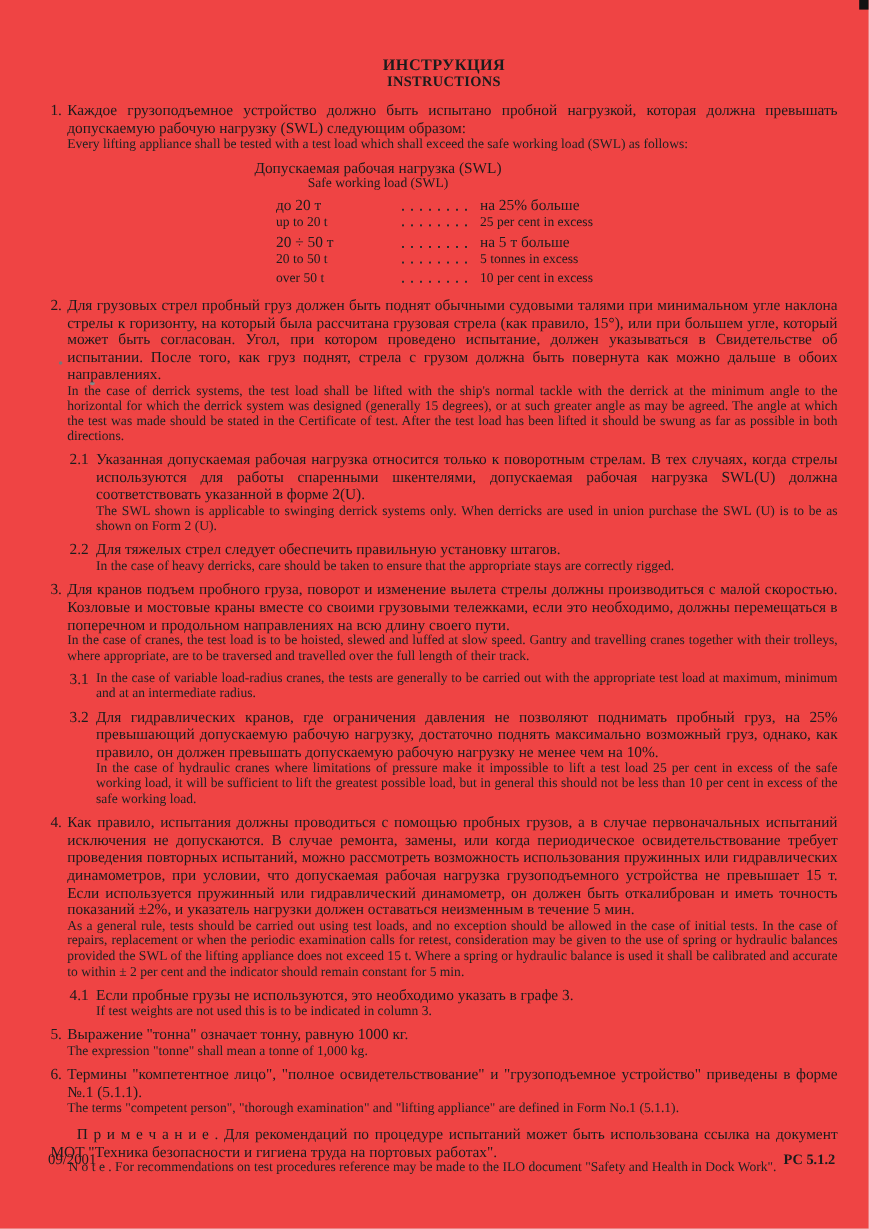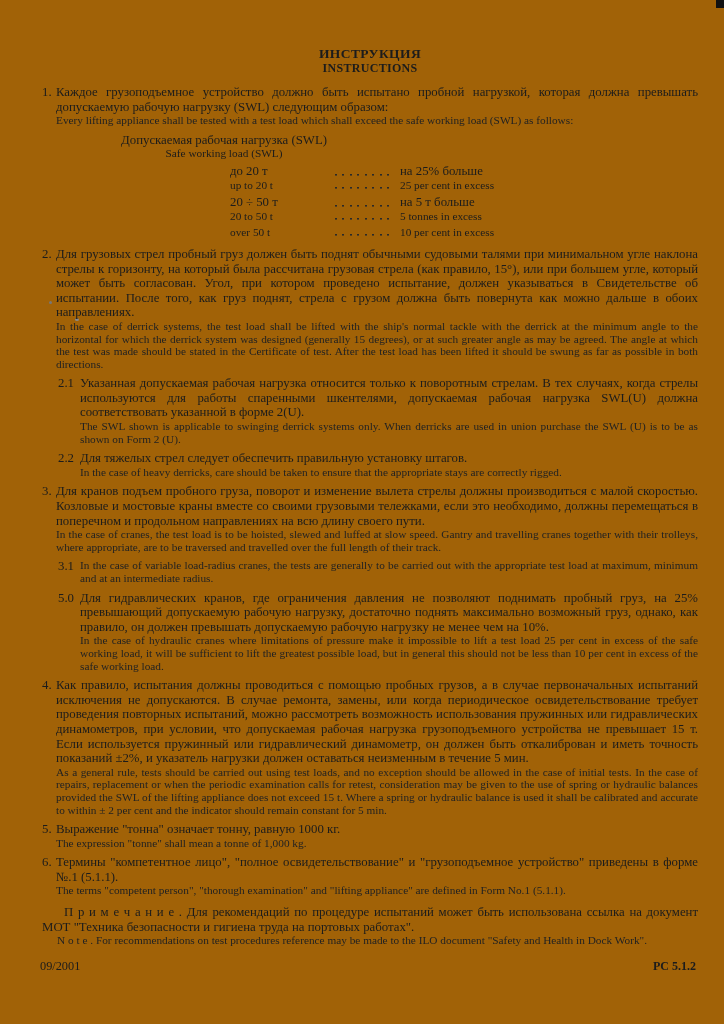--- a/index.html
+++ b/index.html
@@ -1,20 +1,20 @@
 <!DOCTYPE html>
 <html><head>
 <meta charset="utf-8">
 <style>
   html,body{margin:0;padding:0;background:#e8e8e8;}
   .page{
     position:relative;
     width:724px;height:1024px;
     margin:0 auto;
-    background:#a16207;
+    background:#ef4444;
     font-family:"Liberation Serif","DejaVu Serif",serif;
     color:#1c1c1c;
     overflow:hidden;
     box-sizing:border-box;
     padding:46px 26px 0 42px;
   }
   .corner-mark{position:absolute;top:0;right:0;width:8px;height:8px;background:#111;}
   .speck{position:absolute;left:49px;top:301px;width:3px;height:3px;background:#777;border-radius:50%;}
   .speck2{position:absolute;left:75px;top:318px;width:4px;height:3px;background:#888;border-radius:50%;}
 
@@ -23,21 +23,21 @@
 
   .sec{position:relative;margin:0 0 6px 0;}
   .sec.main{padding-left:14px;}
   .sec.sub{margin-left:16px;padding-left:22px;}
   .sec .num{position:absolute;left:0;top:0;font-size:12.8px;line-height:14.6px;}
   p{margin:0;}
   .ru{font-size:12.8px;line-height:14.6px;text-align:justify;}
   .en{font-size:11.3px;line-height:12.6px;text-align:justify;color:#222;}
 
   .swl-table{margin:6px 0 8px 58px;width:430px;}
-  .thead{display:flex;margin-bottom:4px;}
+  .thead{display:flex;margin-bottom:4px;justify-content:center;}
   .thead .col1{width:248px;text-align:center;}
   .thead .col2{flex:1;text-align:center;}
   .h-ru{font-size:12.8px;line-height:14.6px;}
   .h-en{font-size:11.3px;line-height:12.6px;}
   .tgroup{margin:0 0 4px 130px;}
   .trow{display:flex;align-items:center;}
   .trow .cell-l{width:100px;white-space:nowrap;}
   .trow .cell-r{width:130px;white-space:nowrap;}
   .trow.ru-row{font-size:12.8px;line-height:14.6px;}
   .trow.en-row{font-size:11.3px;line-height:12.6px;}
@@ -138,31 +138,36 @@
     <p class="ru">Для кранов подъем пробного груза, поворот и изменение вылета стрелы должны производиться с малой скоростью. Козловые и мостовые краны вместе со своими грузовыми тележками, если это необходимо, должны перемещаться в поперечном и продольном направлениях на всю длину своего пути.</p>
     <p class="en">In the case of cranes, the test load is to be hoisted, slewed and luffed at slow speed. Gantry and travelling cranes together with their trolleys, where appropriate, are to be traversed and travelled over the full length of their track.</p>
   </div>
 
   <div class="sec sub">
     <span class="num">3.1</span>
     <p class="en">In the case of variable load-radius cranes, the tests are generally to be carried out with the appropriate test load at maximum, minimum and at an intermediate radius.</p>
   </div>
 
   <div class="sec sub">
-    <span class="num">5.0</span>
+    <span class="num">3.2</span>
     <p class="ru">Для гидравлических кранов, где ограничения давления не позволяют поднимать пробный груз, на 25% превышающий допускаемую рабочую нагрузку, достаточно поднять максимально возможный груз, однако, как правило, он должен превышать допускаемую рабочую нагрузку не менее чем на 10%.</p>
     <p class="en">In the case of hydraulic cranes where limitations of pressure make it impossible to lift a test load 25 per cent in excess of the safe working load, it will be sufficient to lift the greatest possible load, but in general this should not be less than 10 per cent in excess of the safe working load.</p>
   </div>
 
   <div class="sec main">
     <span class="num">4.</span>
     <p class="ru">Как правило, испытания должны проводиться с помощью пробных грузов, а в случае первоначальных испытаний исключения не допускаются. В случае ремонта, замены, или когда периодическое освидетельствование требует проведения повторных испытаний, можно рассмотреть возможность использования пружинных или гидравлических динамометров, при условии, что допускаемая рабочая нагрузка грузоподъемного устройства не превышает 15 т. Если используется пружинный или гидравлический динамометр, он должен быть откалиброван и иметь точность показаний ±2%, и указатель нагрузки должен оставаться неизменным в течение 5 мин.</p>
     <p class="en">As a general rule, tests should be carried out using test loads, and no exception should be allowed in the case of initial tests. In the case of repairs, replacement or when the periodic examination calls for retest, consideration may be given to the use of spring or hydraulic balances provided the SWL of the lifting appliance does not exceed 15 t. Where a spring or hydraulic balance is used it shall be calibrated and accurate to within ± 2 per cent and the indicator should remain constant for 5 min.</p>
   </div>
 
+  <div class="sec sub">
+    <span class="num">4.1</span>
+    <p class="ru">Если пробные грузы не используются, это необходимо указать в графе 3.</p>
+    <p class="en">If test weights are not used this is to be indicated in column 3.</p>
+  </div>
 
   <div class="sec main">
     <span class="num">5.</span>
     <p class="ru">Выражение "тонна" означает тонну, равную 1000 кг.</p>
     <p class="en">The expression "tonne" shall mean a tonne of 1,000 kg.</p>
   </div>
 
   <div class="sec main">
     <span class="num">6.</span>
     <p class="ru">Термины "компетентное лицо", "полное освидетельствование" и "грузоподъемное устройство" приведены в форме №.1 (5.1.1).</p>

